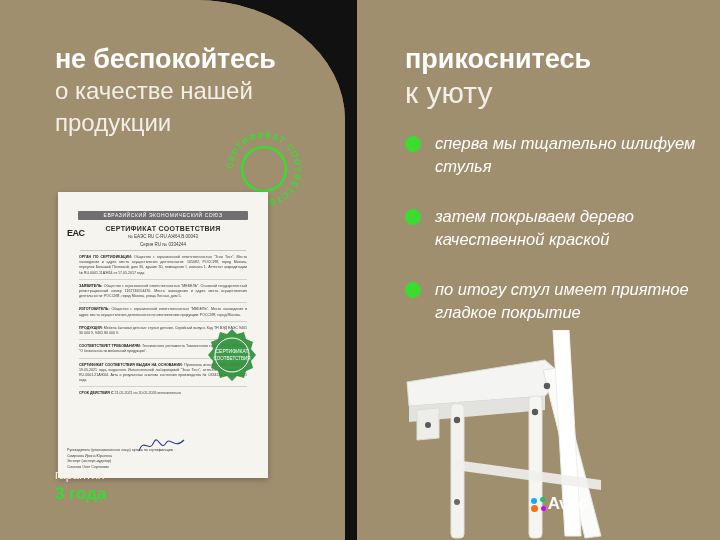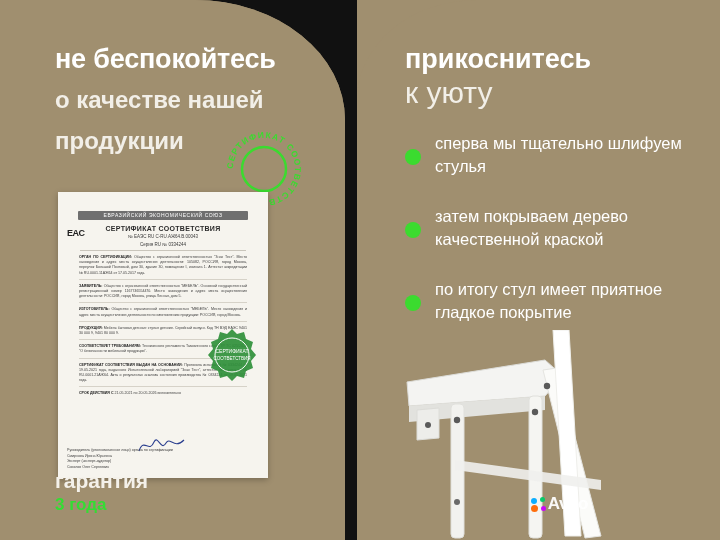--- a/index.html
+++ b/index.html
@@ -46,24 +46,24 @@
   }
   .headline .h-bold {
     font-size: 27px;
     font-weight: bold;
     color: #ffffff;
     line-height: 1.12;
     letter-spacing: -0.2px;
   }
   .headline .h-light {
     font-size: 24px;
-    font-weight: bold;
+    font-weight: normal;
     color: #f2efe8;
     line-height: 1.18;
-    margin-top: 12px;
+    margin-top: 3px;
   }
 
   
   .stamp {
     position: absolute;
     left: 222px;
     top: 127px;
     width: 84px;
     height: 84px;
   }
@@ -161,24 +161,23 @@
     width: 52px;
     height: 22px;
   }
 
   .guarantee {
     position: absolute;
     left: 55px;
     top: 468px;
   }
   .guarantee .g-label {
-    font-size: 21px;
+    font-size: 12px;
     color: #f4f1ea;
     line-height: 1.25;
-    font-weight: bold;
   }
   .guarantee .g-value {
     font-size: 17px;
     font-weight: bold;
     color: #33dd33;
     line-height: 1.25;
   }
 
   
   .panel-right {
@@ -219,22 +218,23 @@
   }
 
   .bullets {
     position: absolute;
     left: 48px;
     top: 132px;
     width: 310px;
   }
   .bullet-row {
     display: flex;
-    align-items: center;
+    align-items: flex-start;
     margin-bottom: 26px;
+    font-style: italic;
   }
   .bullet-dot {
     width: 16px;
     height: 16px;
     border-radius: 50%;
     background: #3bdb2f;
     flex: 0 0 16px;
     margin-top: 4px;
     margin-right: 14px;
   }

